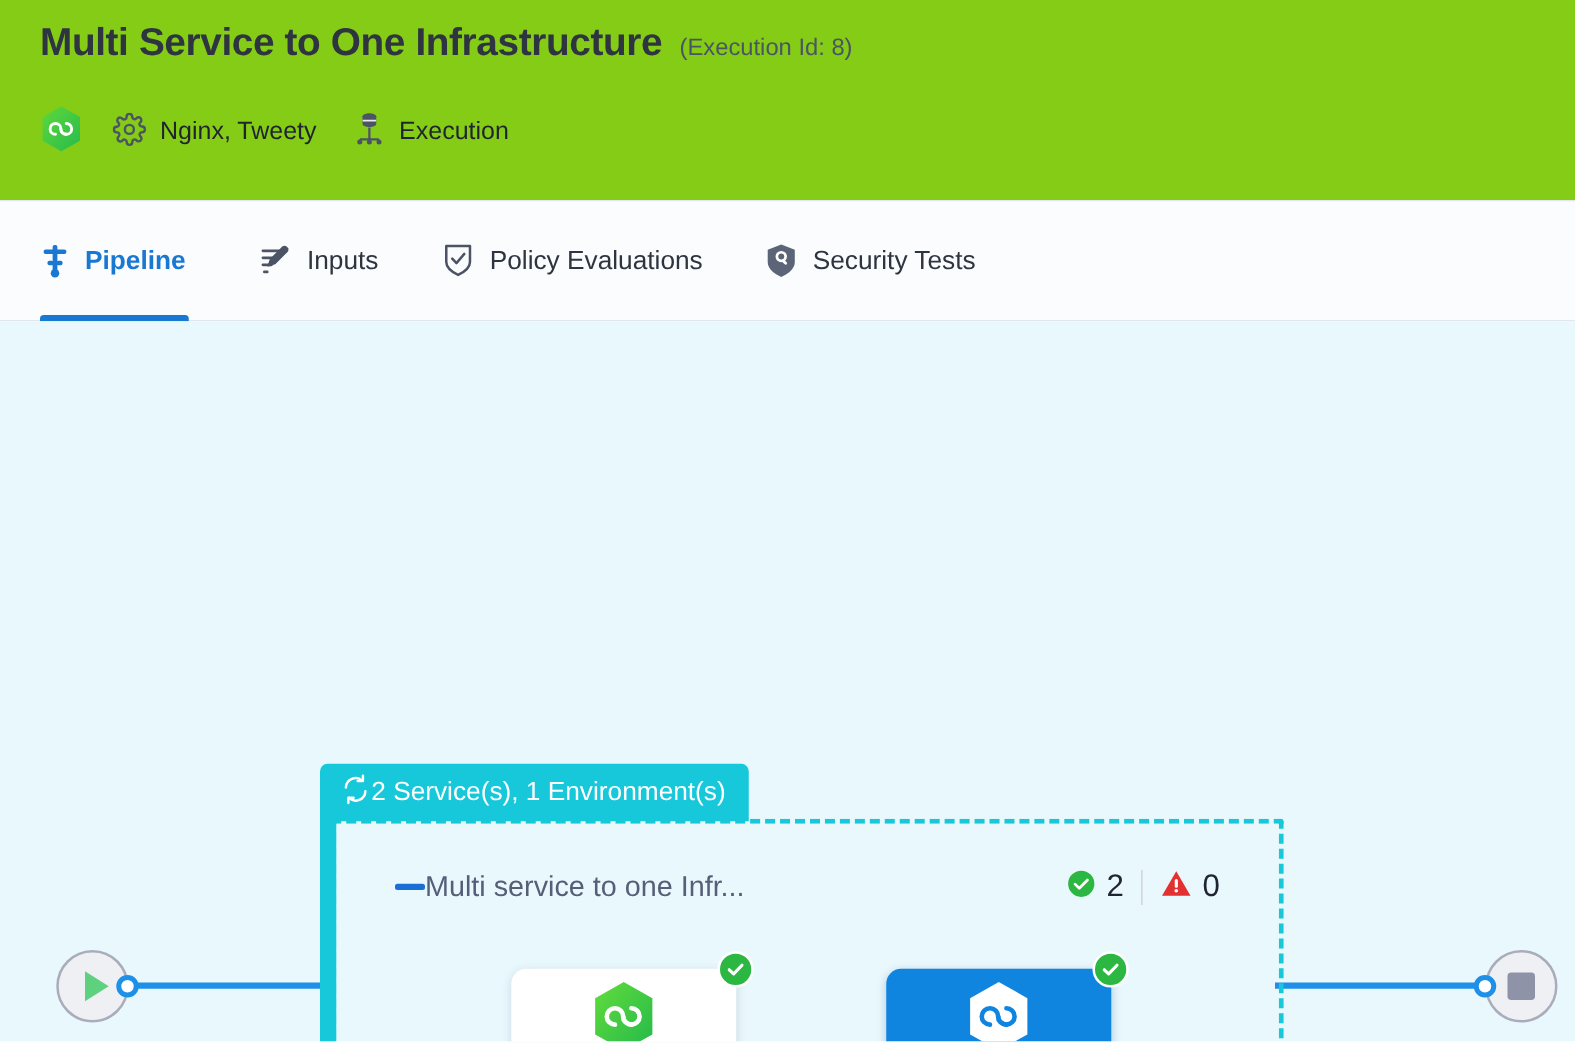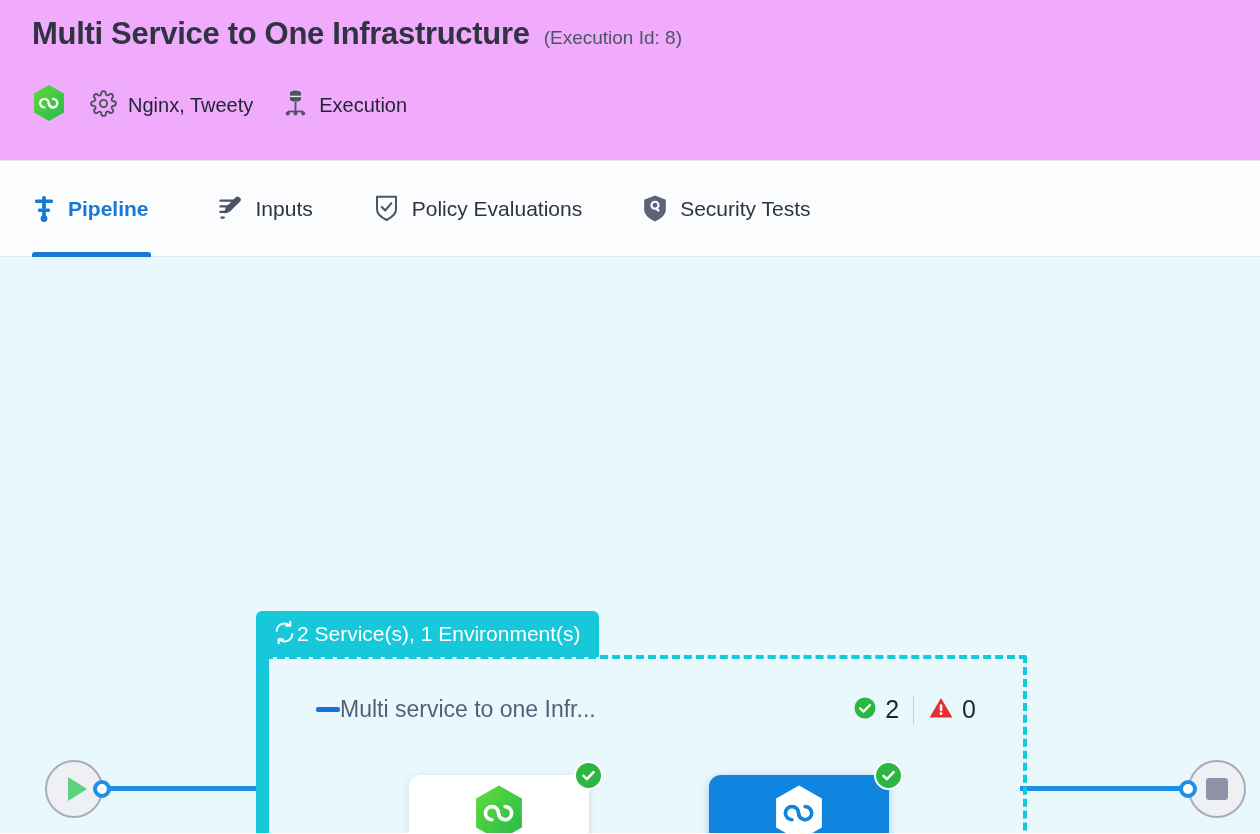--- a/index.html
+++ b/index.html
@@ -8,21 +8,21 @@
     height: 834px;
     font-family: "Liberation Sans", sans-serif;
     background: #ffffff;
     overflow: hidden;
   }
 
   
   .top-header {
     position: relative;
     height: 161px;
-    background: #f0abfc;
+    background: #84cc16;
     border-bottom: 1px solid #e3e6ea;
     padding: 0;
   }
   .title-row {
     position: absolute;
     left: 32px;
     top: 16px;
     display: flex;
     align-items: baseline;
     gap: 14px;
@@ -66,21 +66,21 @@
 
   
   .tabs {
     position: relative;
     height: 96px;
     background: #fbfcfd;
     border-bottom: 1px solid #e3e6ea;
     display: flex;
     align-items: center;
     padding-left: 32px;
-    gap: 16px;
+    gap: 6px;
   }
   .tab {
     position: relative;
     display: flex;
     align-items: center;
     gap: 12px;
     height: 96px;
     padding: 0 22px;
     cursor: pointer;
     user-select: none;

